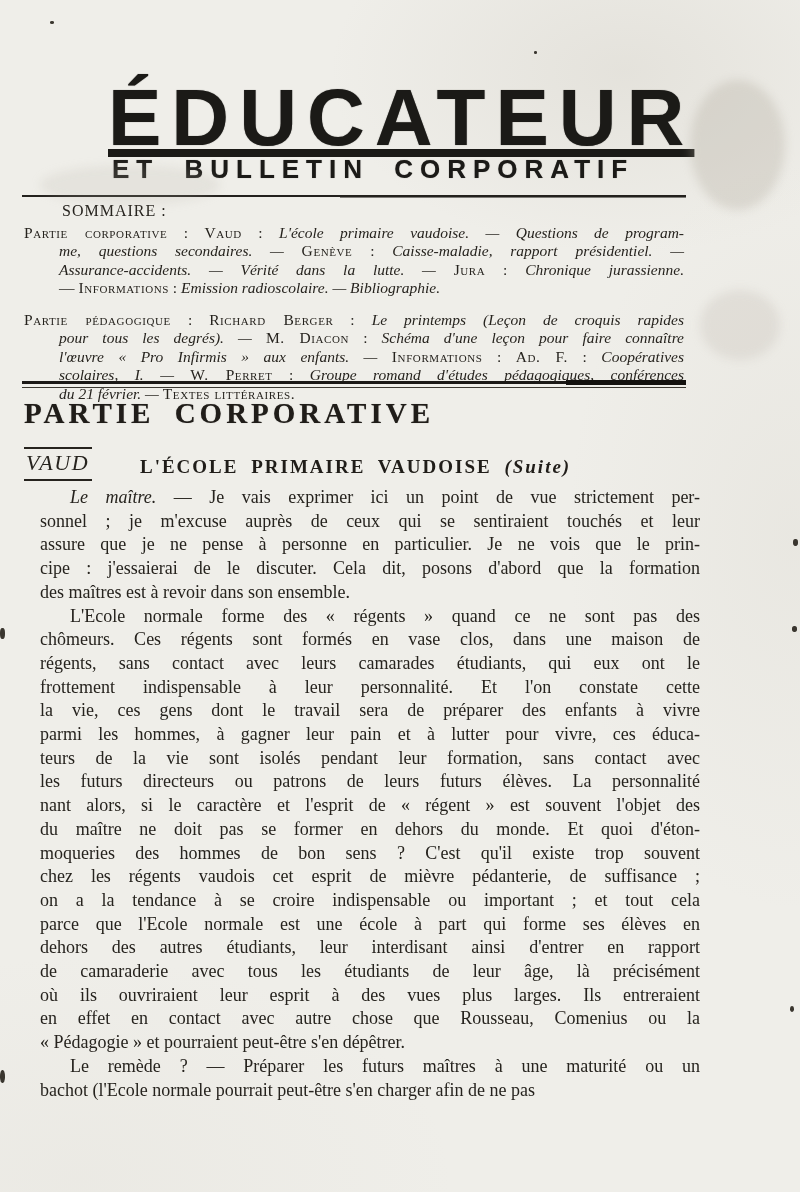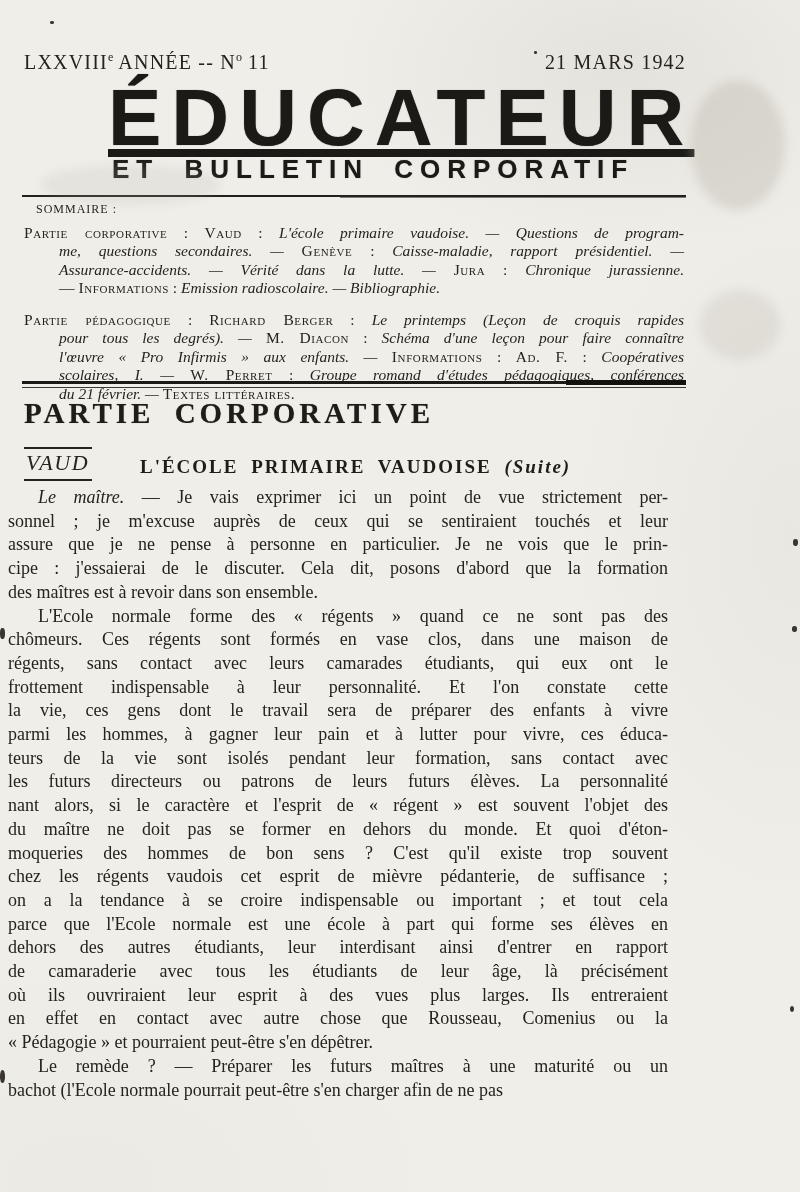--- a/index.html
+++ b/index.html
@@ -36,21 +36,21 @@
     top: 156px; left: 112px;
     font-family: "Liberation Sans", sans-serif;
     font-weight: 700; font-size: 26px; line-height: 1;
     letter-spacing: 7px; word-spacing: 11px; color: #1b1a17;
     text-shadow: 0 0 0.8px rgba(20,18,15,0.5);
   }
   .rule-1 { top: 195px; left: 22px; width: 664px; height: 2px; background: #23211d; }
   .rule-1b { top: 197px; left: 340px; width: 346px; height: 1px; background: rgba(35,33,29,0.55); }
 
   
-  .sommaire-label { top: 202px; left: 36px; font-size: 12px; letter-spacing: 1px; }
+  .sommaire-label { top: 202px; left: 62px; font-size: 16px; letter-spacing: 1px; }
   .sommaire-block { left: 24px; width: 660px; font-size: 15.5px; line-height: 18.4px; }
   .sommaire-1 { top: 224px; }
   .sommaire-2 { top: 301px; margin-top: 10px; }
   .hang .line { padding-left: 35px; }
   .hang .line.first { padding-left: 0; }
 
   
   .rule-2 {
     top: 381px; left: 22px; width: 664px; height: 3px;
     border-top: 3px solid #1c1a17; border-bottom: 1px solid #3a3730;
@@ -69,21 +69,21 @@
     padding: 1px 0 3px 2px;
     font-style: italic; font-size: 22px; letter-spacing: 1.5px;
   }
   .article-headline {
     top: 456px; left: 140px;
     font-size: 19px; letter-spacing: 2px; word-spacing: 6px;
     color: #201d19;
   }
 
   
-  .body-text { top: 486px; left: 8px; width: 660px; font-size: 18px; line-height: 23.7px; }
+  .body-text { top: 486px; left: 40px; width: 660px; font-size: 18px; line-height: 23.7px; }
   .para .line.first { text-indent: 30px; }
   .line { text-align: justify; text-align-last: justify; -moz-text-align-last: justify; }
   .line.last { text-align-last: left; -moz-text-align-last: left; }
 
   
   .seg-n  { font-style: normal; }
   .seg-it { font-style: italic; }
   .seg-b  { font-weight: 700; }
   .seg-bit{ font-weight: 700; font-style: italic; }
   .seg-sc { font-variant: small-caps; letter-spacing: 0.6px; }
@@ -91,24 +91,20 @@
 
   
   .speck { position: absolute; background: #3a362f; border-radius: 45%; }
   .smudge { position: absolute; border-radius: 50%; filter: blur(5px); }
 </style>
 </head>
 <body>
 
 <div class="page">
 
-  <div class="abs header-row">
-    <span><span class="seg-n">LXXVIII</span><span class="seg-sup">e</span><span class="seg-n"> ANNÉE -- N</span><span class="seg-sup">o</span><span class="seg-n"> 11</span></span>
-    <span>21 MARS 1942</span>
-  </div>
 
   <div class="abs masthead-title">ÉDUCATEUR</div>
   <div class="abs masthead-subtitle">ET BULLETIN CORPORATIF</div>
 
   <div class="abs rule-1"></div>
   <div class="abs rule-1b"></div>
 
   <div class="abs sommaire-label">SOMMAIRE :</div>
   <div class="abs sommaire-block sommaire-1 hang">
       <div class="line first"><span class="seg-sc">Partie corporative</span><span class="seg-n"> : </span><span class="seg-sc">Vaud</span><span class="seg-n"> : </span><span class="seg-it">L'école primaire vaudoise. — Questions de program-</span></div>

